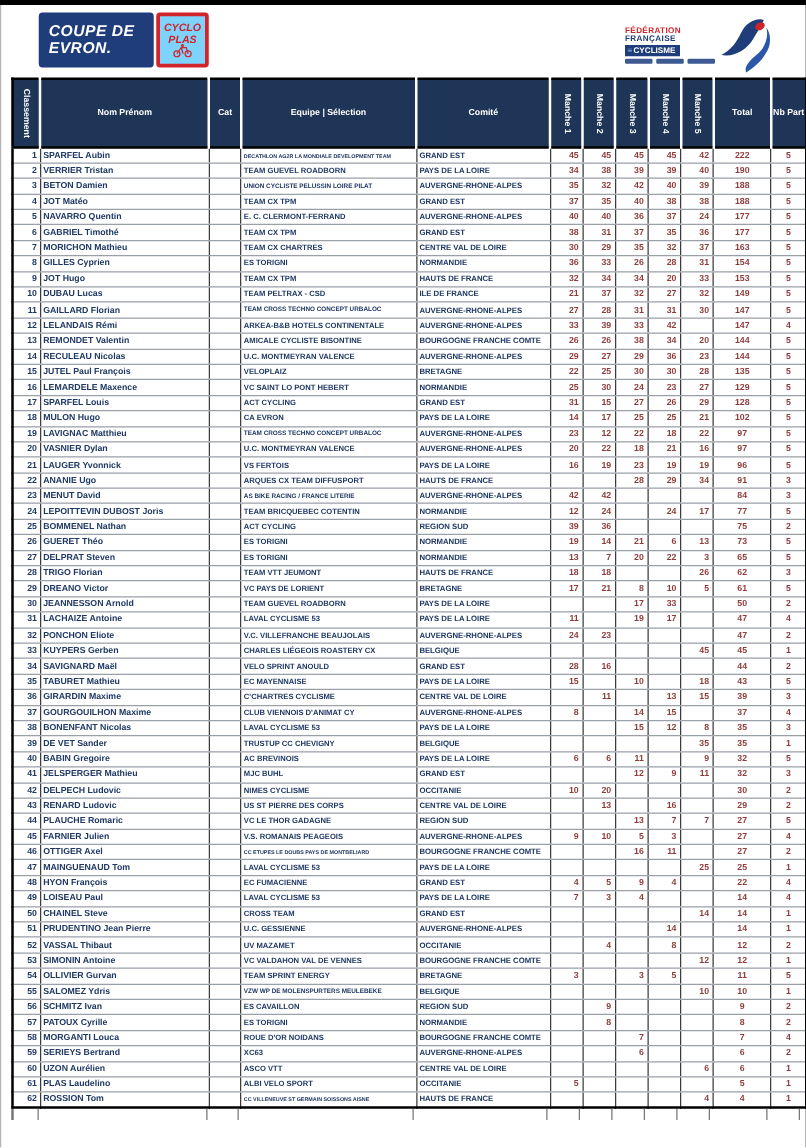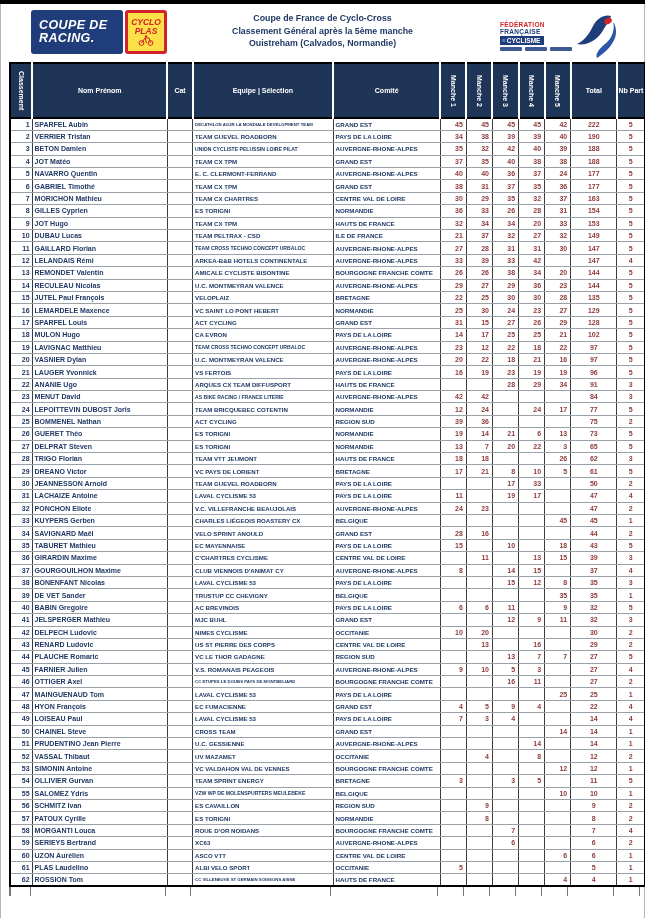--- a/index.html
+++ b/index.html
@@ -7,21 +7,21 @@
   body { width:645px; height:918px; font-family:"Liberation Sans", sans-serif; position:relative; }
   .topbar { height:4px; background:#000; width:645px; }
   .page { width:645px; border-left:1px solid #b5b5b5; border-right:1px solid #b5b5b5; min-height:914px; }
 
   
   .hdr { position:relative; height:58px; }
   .logo-cdf { position:absolute; left:30px; top:6px; display:flex;justify-content:flex-end; }
   .cdf-blue { background:#1F3D7A; color:#fff; width:92px; height:44px; border-radius:3px;
               display:flex; flex-direction:column; justify-content:center; padding-left:8px;
               font-weight:bold; font-size:12.5px; line-height:13px; letter-spacing:.4px; font-style:italic; }
-  .cdf-red { background:#fde047; border:3px solid #D1232A; width:42px; height:44px; border-radius:3px;
+  .cdf-red { background:#7dd3fc; border:3px solid #D1232A; width:42px; height:44px; border-radius:3px;
              margin-left:2px; display:flex; flex-direction:column; align-items:center; justify-content:center;
              color:#D1232A; font-weight:bold; font-size:8.5px; line-height:8.5px; font-style:italic; }
   .titles { position:absolute; left:0; right:0; top:8px; text-align:center;
             color:#1F3864; font-weight:bold; font-size:8.8px; line-height:12.5px; }
   .logo-ffc { position:absolute; right:12px; top:8px; width:132px; height:48px; display:flex; }
   .ffc-text { display:flex; flex-direction:column; justify-content:center; align-items:flex-start; }
   .ffc-l1 { color:#D1232A; font-weight:bold; font-size:6.5px; letter-spacing:.3px; }
   .ffc-l2 { color:#1F3D7A; font-weight:bold; font-size:6.5px; letter-spacing:.3px; }
   .ffc-banner { background:#1F3D7A; color:#fff; font-weight:bold; font-size:6.5px;
                 padding:1px 4px 1px 2px; margin-top:1px; }
@@ -59,39 +59,34 @@
 </head>
 <body>
 
 <div class="topbar"></div>
 <div class="page">
 
   <div class="hdr">
     <div class="logo-cdf">
       <div class="cdf-blue">
         <span>COUPE DE</span>
-        <span>RACING.</span>
+        <span>EVRON.</span>
       </div>
       <div class="cdf-red">
         <span>CYCLO</span>
         <span>PLAS</span>
         <svg width="16" height="11" viewBox="0 0 16 11">
           <circle cx="3.5" cy="8" r="2.4" fill="none" stroke="#D1232A" stroke-width="1"></circle>
           <circle cx="12.5" cy="8" r="2.4" fill="none" stroke="#D1232A" stroke-width="1"></circle>
           <path d="M3.5 8 L7 3 L11 3 L12.5 8 M7 3 L8.5 8" stroke="#D1232A" stroke-width="1" fill="none"></path>
           <circle cx="8" cy="1.4" r="1.2" fill="#D1232A"></circle>
         </svg>
       </div>
     </div>
 
-    <div class="titles">
-      <div>Coupe de France de Cyclo-Cross</div>
-      <div>Classement Général après la 5ème manche</div>
-      <div>Ouistreham (Calvados, Normandie)</div>
-    </div>
 
     <div class="logo-ffc">
       <div class="ffc-text">
         <span class="ffc-l1">FÉDÉRATION</span>
         <span class="ffc-l2">FRANÇAISE</span>
         <span class="ffc-banner"><span class="hash">≡</span><span>CYCLISME</span></span>
         <span class="ffc-social">
             <i></i>
             <i></i>
             <i></i>

